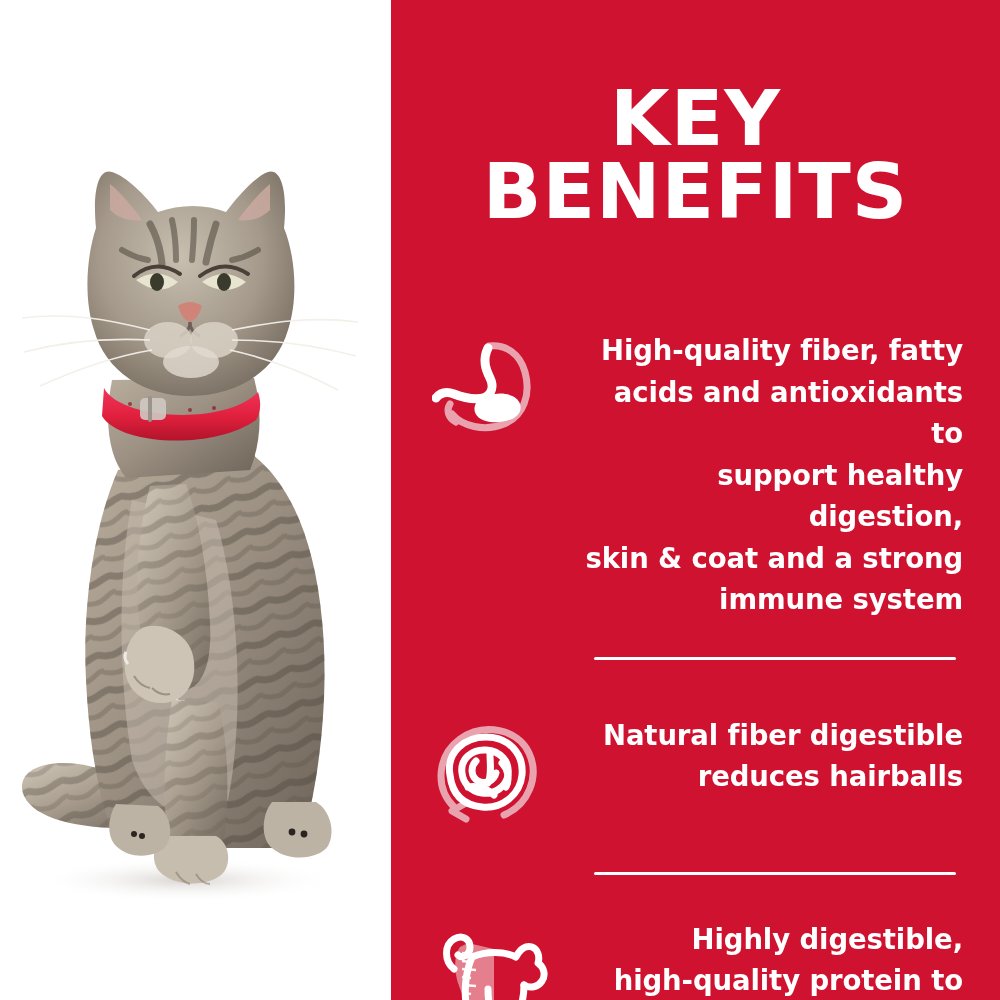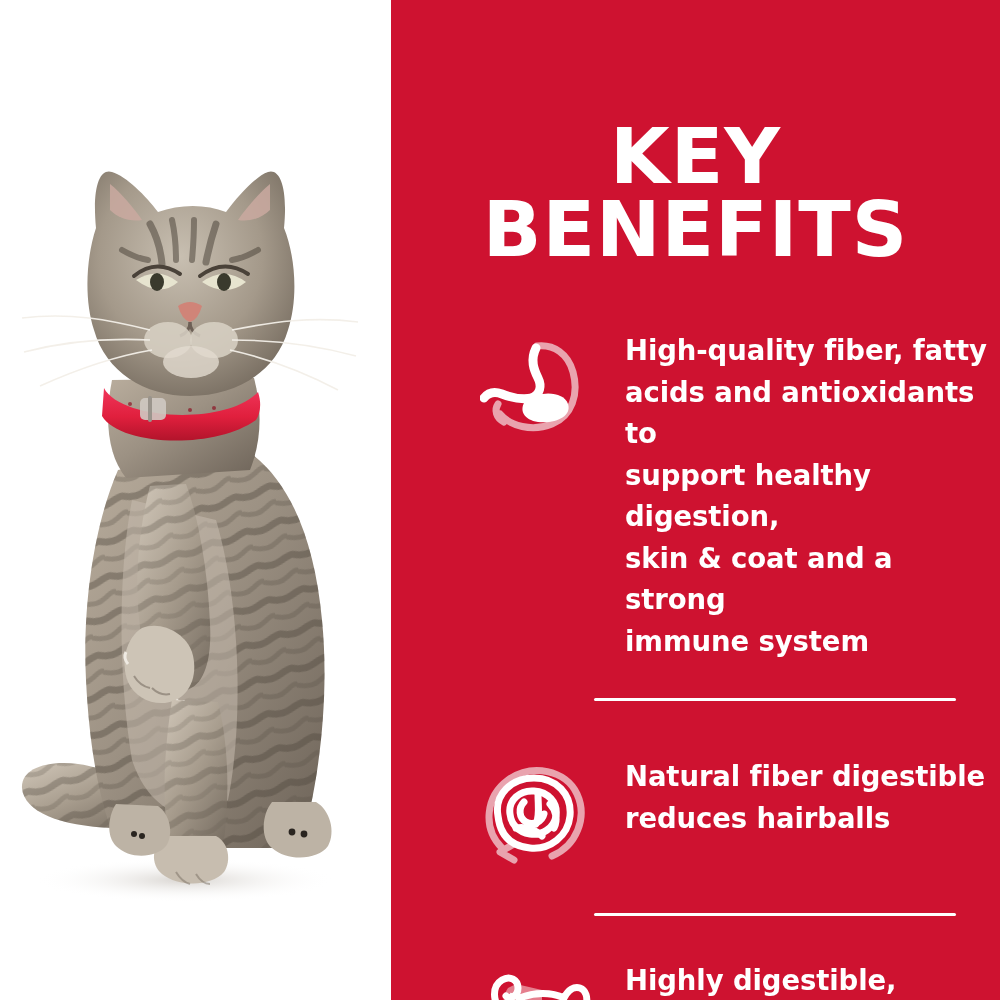--- a/index.html
+++ b/index.html
@@ -54,35 +54,35 @@
     top: 82px;
     width: 609px;
     text-align: center;
     color: #ffffff;
     font-family: "DejaVu Sans", sans-serif;
     font-weight: bold;
     font-size: 77px;
     line-height: 0.95;
     letter-spacing: 1px;
     white-space: pre-line;
-    margin-top: 38px;
   }
 
   .benefit-list {
     position: absolute;
     left: 0;
     top: 330px;
     width: 609px;
   }
 
   .benefit-row {
     display: flex;
     align-items: flex-start;
-    padding-left: 89px;
+    padding-left: 41px;
     box-sizing: border-box;
+    text-align: right;
   }
   .benefit-icon {
     flex: 0 0 124px;
     width: 124px;
     height: 104px;
     position: relative;
     margin-top: 8px;
   }
   .benefit-icon svg { display: block; }
 

